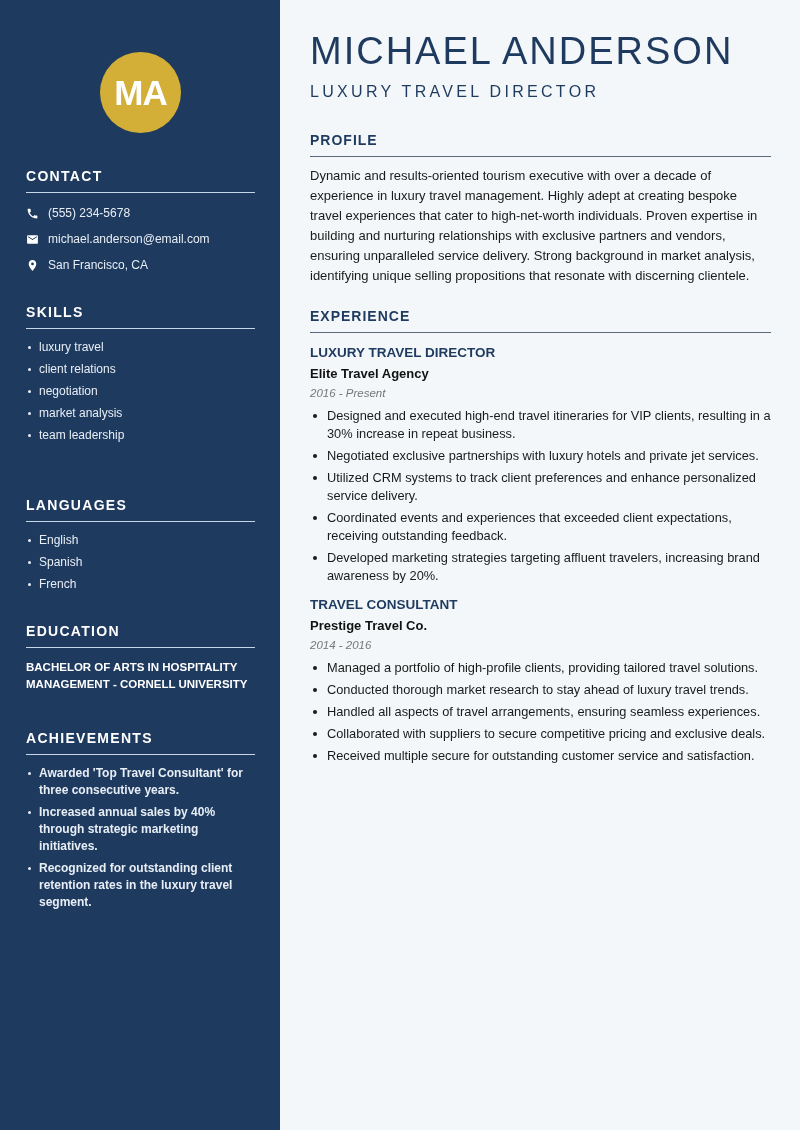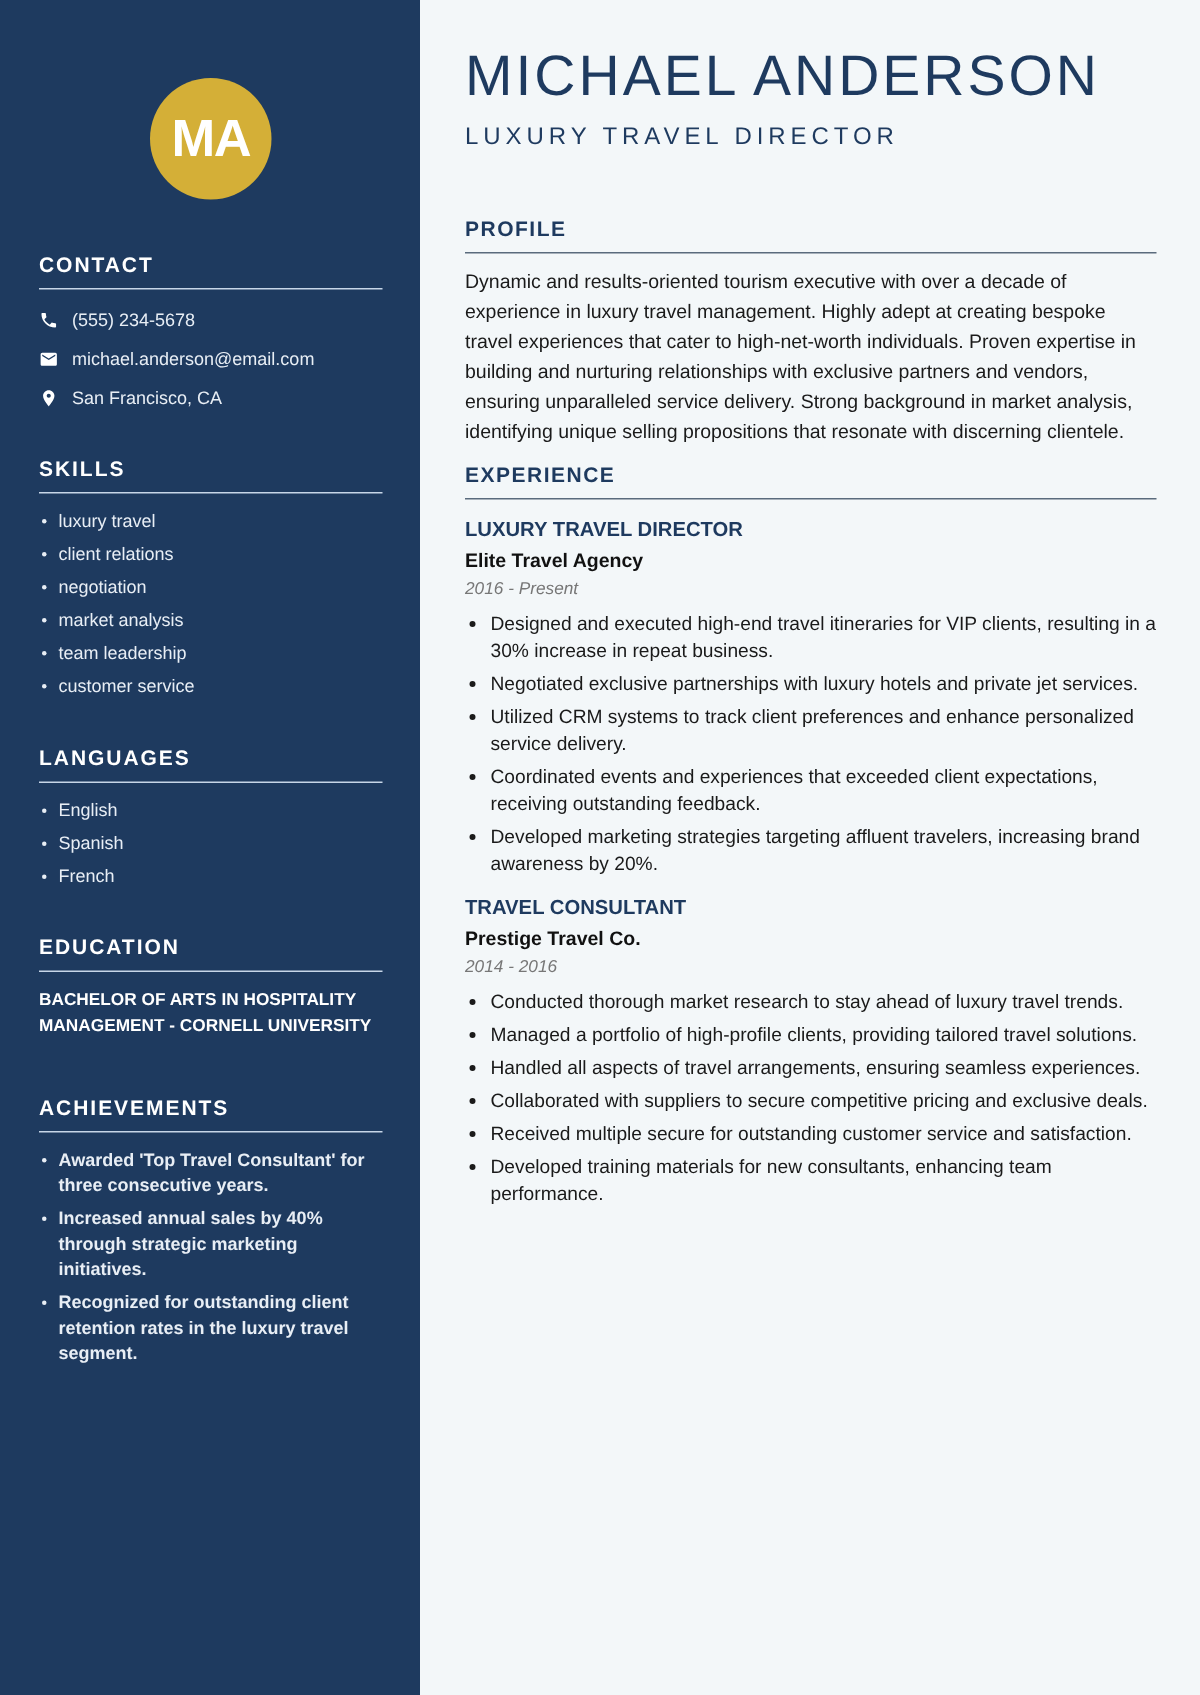--- a/index.html
+++ b/index.html
@@ -145,21 +145,20 @@
   </section>
 
   <section class="side-section" style="top:304px;">
     <div class="side-title">SKILLS</div>
     <ul class="side-list">
       <li>luxury travel</li>
       <li>client relations</li>
       <li>negotiation</li>
       <li>market analysis</li>
       <li>team leadership</li>
-      <li>customer service</li>
     </ul>
   </section>
 
   <section class="side-section" style="top:497px;">
     <div class="side-title">LANGUAGES</div>
     <ul class="side-list">
       <li>English</li>
       <li>Spanish</li>
       <li>French</li>
     </ul>
@@ -180,21 +179,21 @@
       <li>Increased annual sales by 40% through strategic marketing initiatives.</li>
       <li>Recognized for outstanding client retention rates in the luxury travel segment.</li>
     </ul>
   </section>
 </aside>
 
 <main class="main">
   <h1 class="name">MICHAEL ANDERSON</h1>
   <div class="title">LUXURY TRAVEL DIRECTOR</div>
 
-  <section class="main-section" style="top:144px;">
+  <section class="main-section" style="top:132px;">
     <div class="main-title">PROFILE</div>
     <p class="profile-text">Dynamic and results-oriented tourism executive with over a decade of experience in luxury travel management. Highly adept at creating bespoke travel experiences that cater to high-net-worth individuals. Proven expertise in building and nurturing relationships with exclusive partners and vendors, ensuring unparalleled service delivery. Strong background in market analysis, identifying unique selling propositions that resonate with discerning clientele.</p>
   </section>
 
   <section class="main-section" style="top:308px;">
     <div class="main-title">EXPERIENCE</div>
 
     <div>
       <div class="job-title">LUXURY TRAVEL DIRECTOR</div>
       <div class="company">Elite Travel Agency</div>
@@ -206,22 +205,21 @@
         <li>Coordinated events and experiences that exceeded client expectations, receiving outstanding feedback.</li>
         <li>Developed marketing strategies targeting affluent travelers, increasing brand awareness by 20%.</li>
       </ul>
     </div>
 
     <div>
       <div class="job-title">TRAVEL CONSULTANT</div>
       <div class="company">Prestige Travel Co.</div>
       <div class="dates">2014 - 2016</div>
       <ul class="bullets">
+        <li>Managed a portfolio of high-profile clients, providing tailored travel solutions.</li>
         <li>Conducted thorough market research to stay ahead of luxury travel trends.</li>
-        <li>Managed a portfolio of high-profile clients, providing tailored travel solutions.</li>
         <li>Handled all aspects of travel arrangements, ensuring seamless experiences.</li>
         <li>Collaborated with suppliers to secure competitive pricing and exclusive deals.</li>
         <li>Received multiple secure for outstanding customer service and satisfaction.</li>
-        <li>Developed training materials for new consultants, enhancing team performance.</li>
       </ul>
     </div>
   </section>
 </main>
 
 </body></html>

